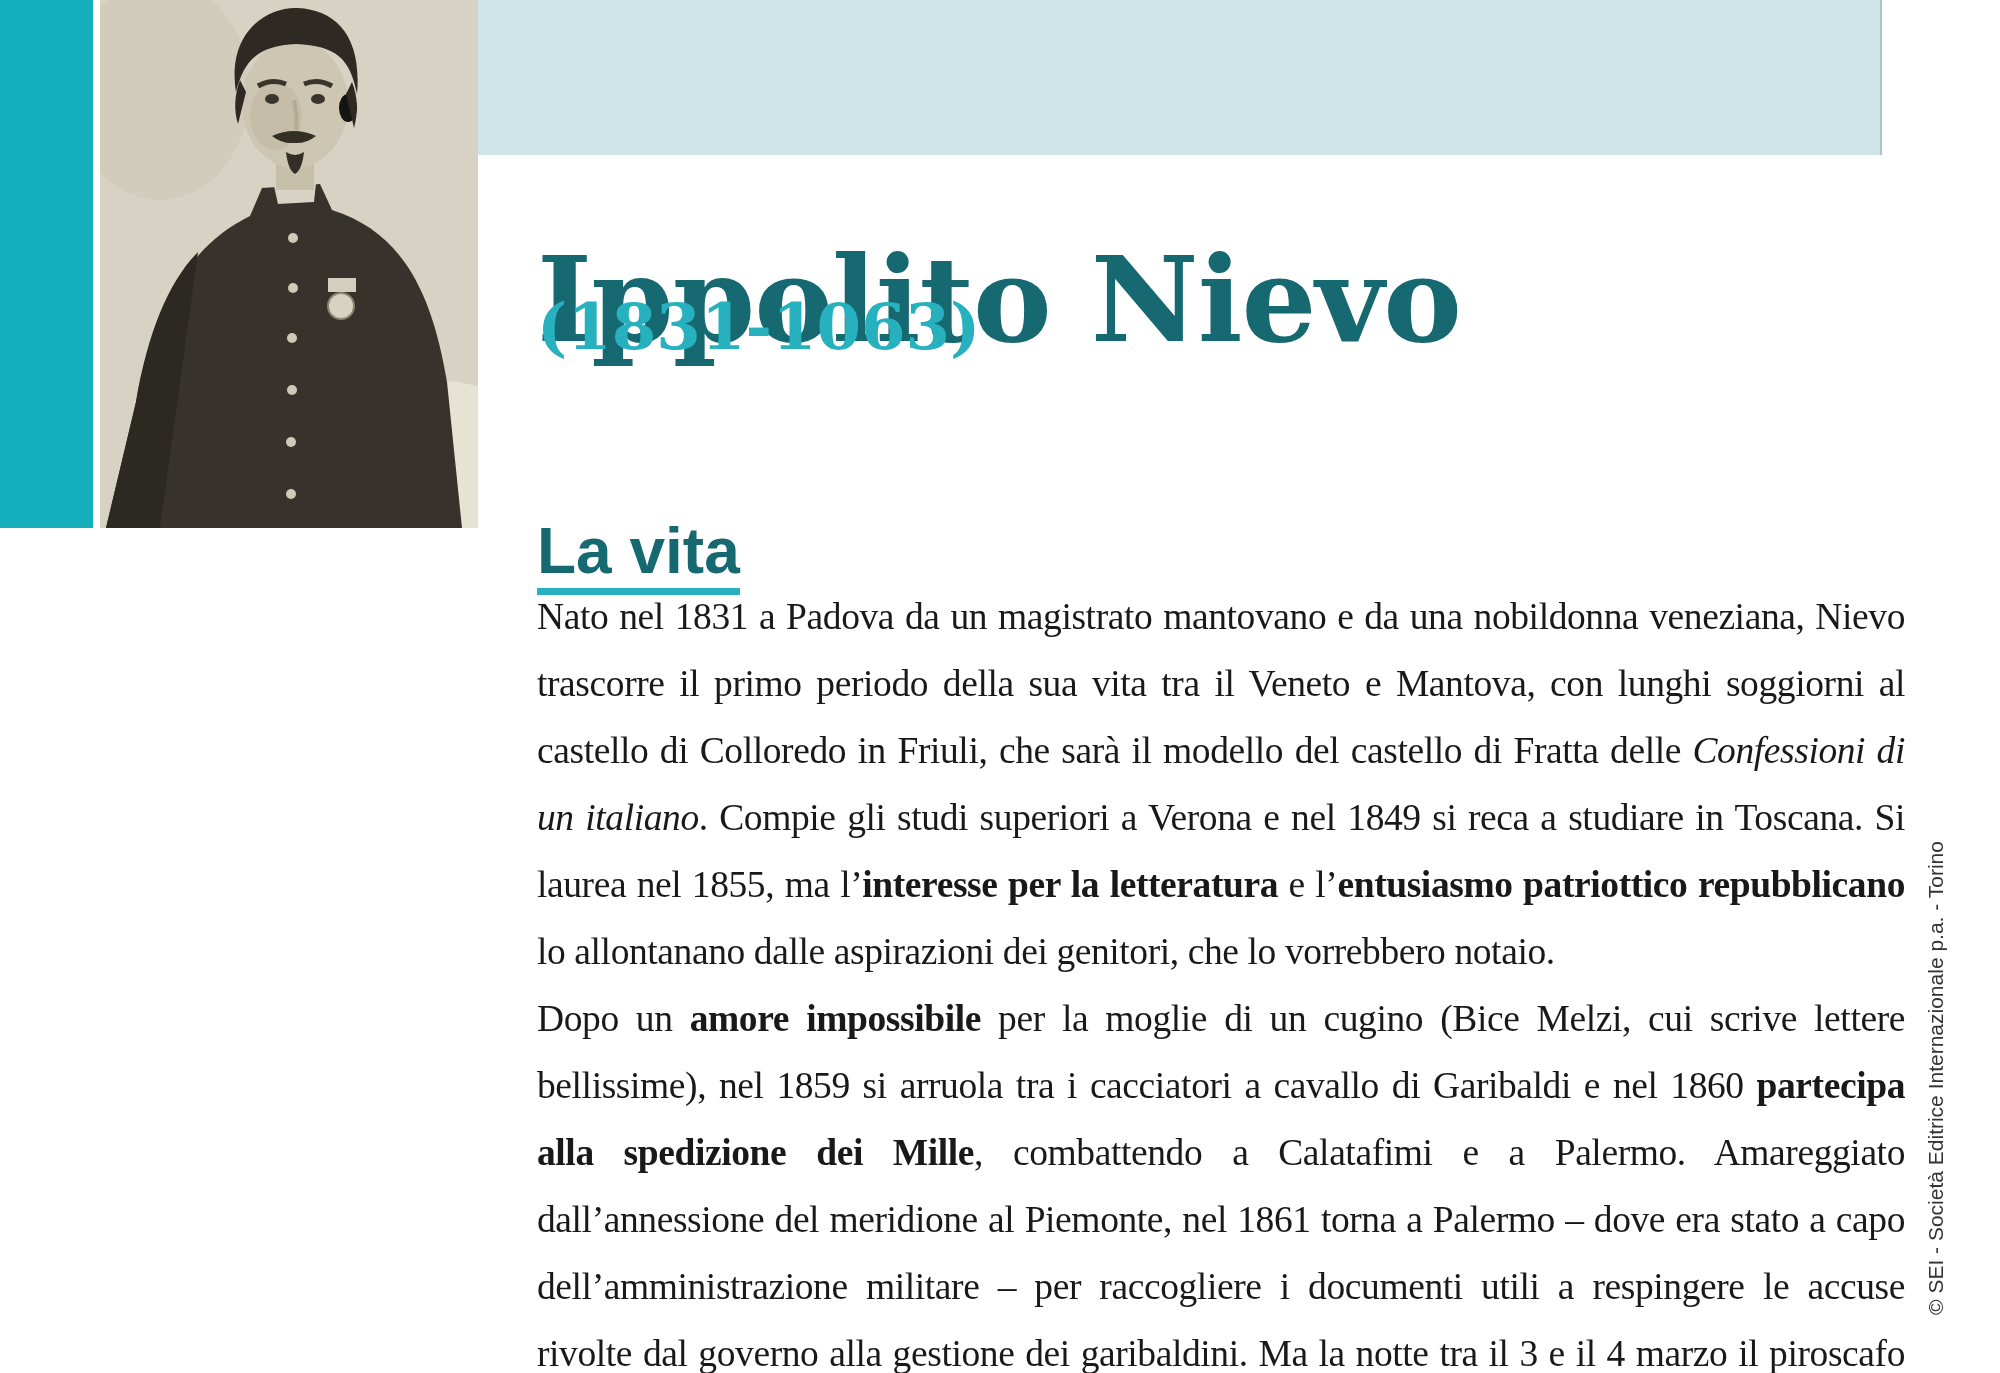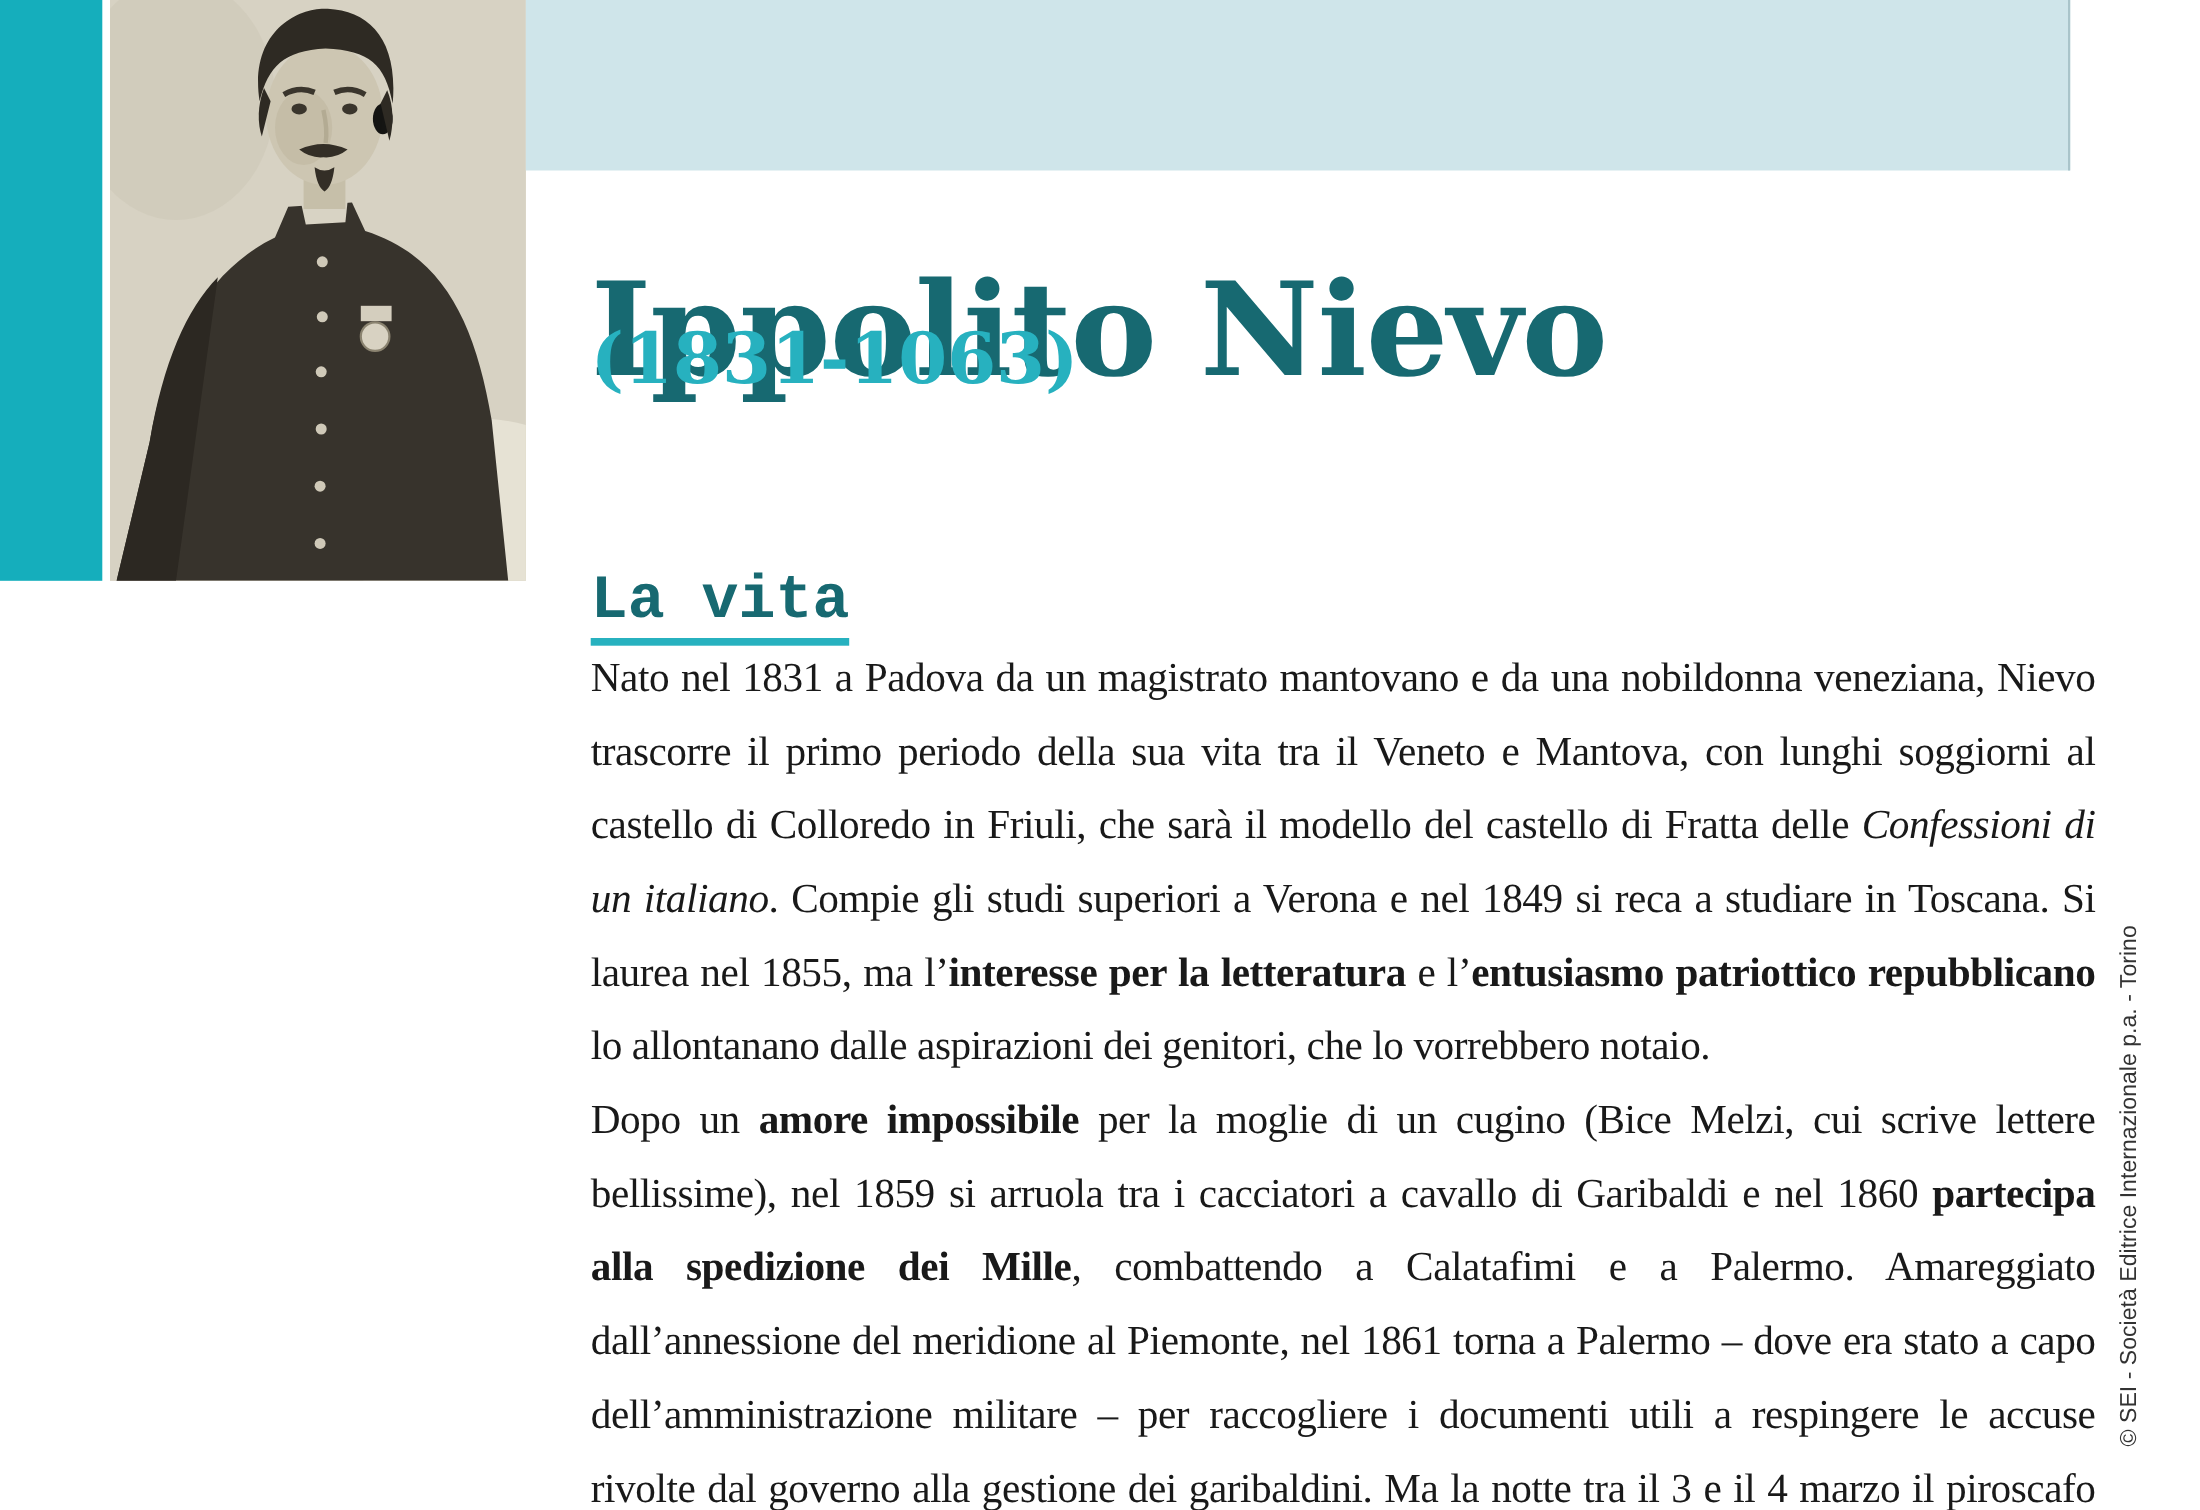--- a/index.html
+++ b/index.html
@@ -39,23 +39,23 @@
   .dates{
     position:absolute;left:537px;top:292px;
     font-family:"DejaVu Serif", serif;
     font-weight:bold;
     font-size:64px;line-height:1.1;
     color:#27b1bf;
     white-space:nowrap;
   }
   .section-heading{
     position:absolute;left:537px;top:500px;
-    font-family:Liberation Mono, monospace;
+    font-family:Liberation Sans, sans-serif;
     font-weight:bold;
-    font-size:56px;line-height:1.1;
+    font-size:64px;line-height:1.1;
     color:#176971;
     margin-top:16px;
   }
   .section-heading .underlined{
     display:inline-block;
     padding-bottom:2px;
     border-bottom:7px solid #27b1bf;
   }
   .body-text{
     position:absolute;left:537px;top:583px;

